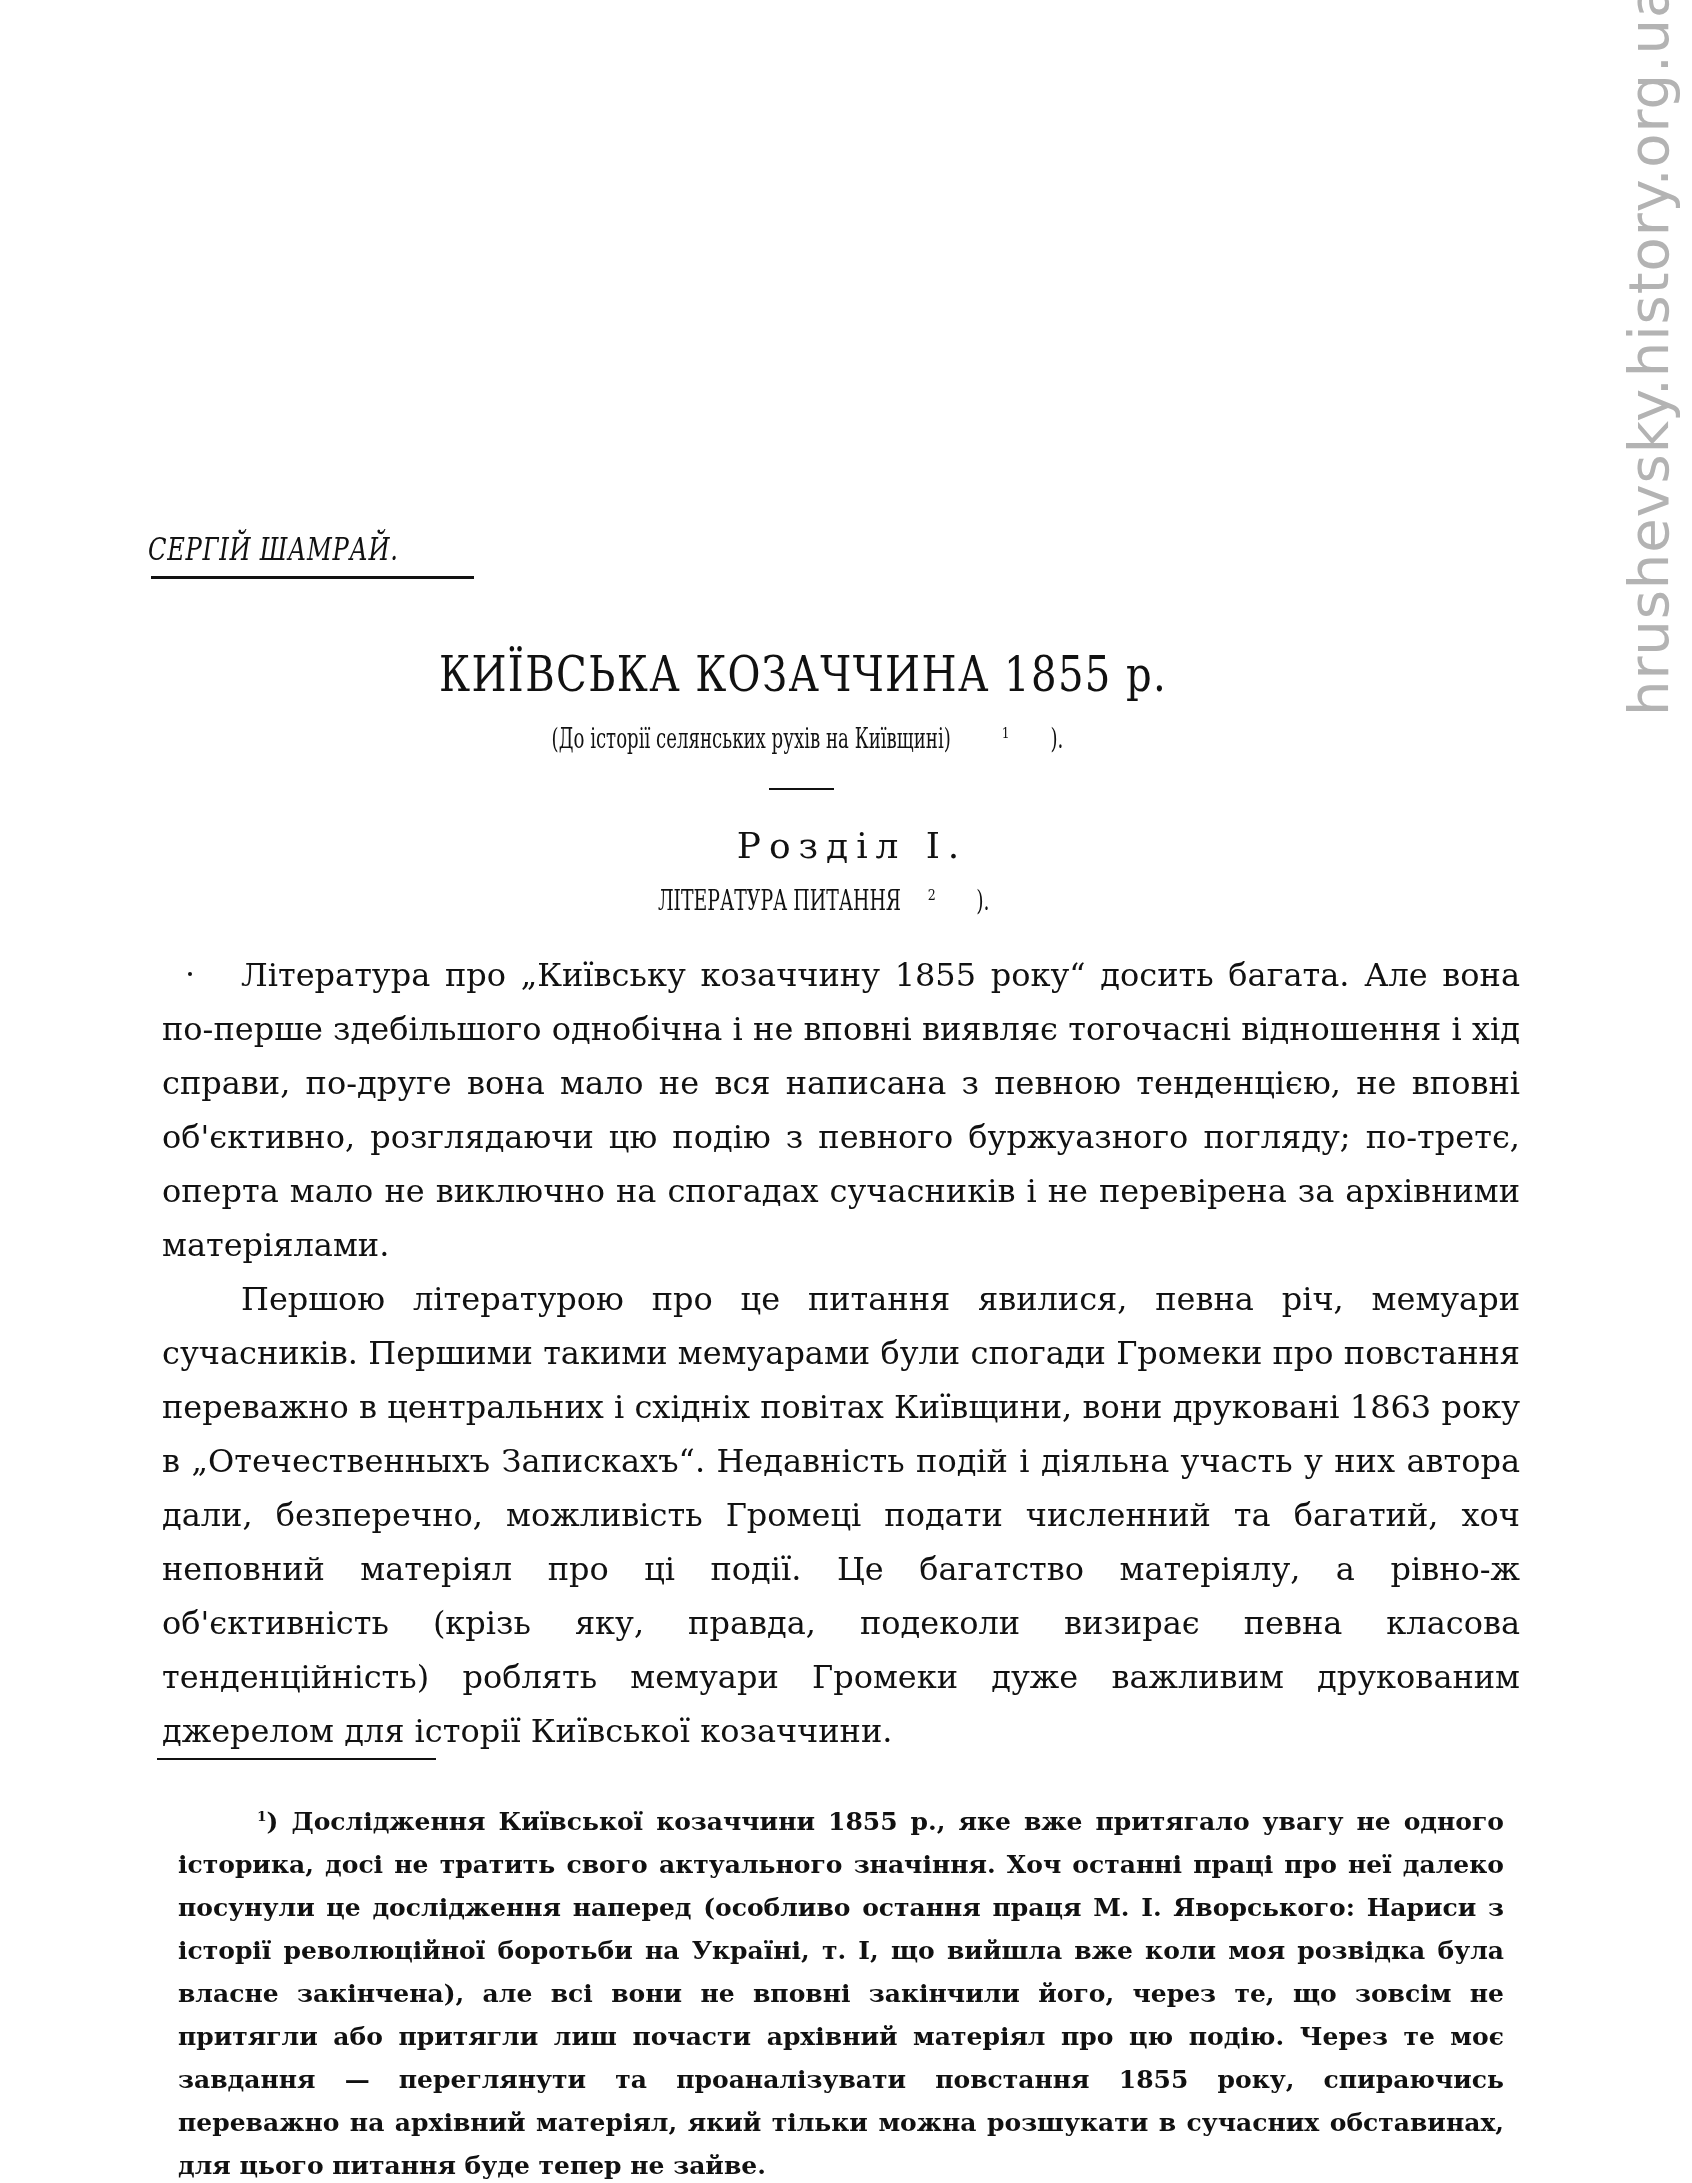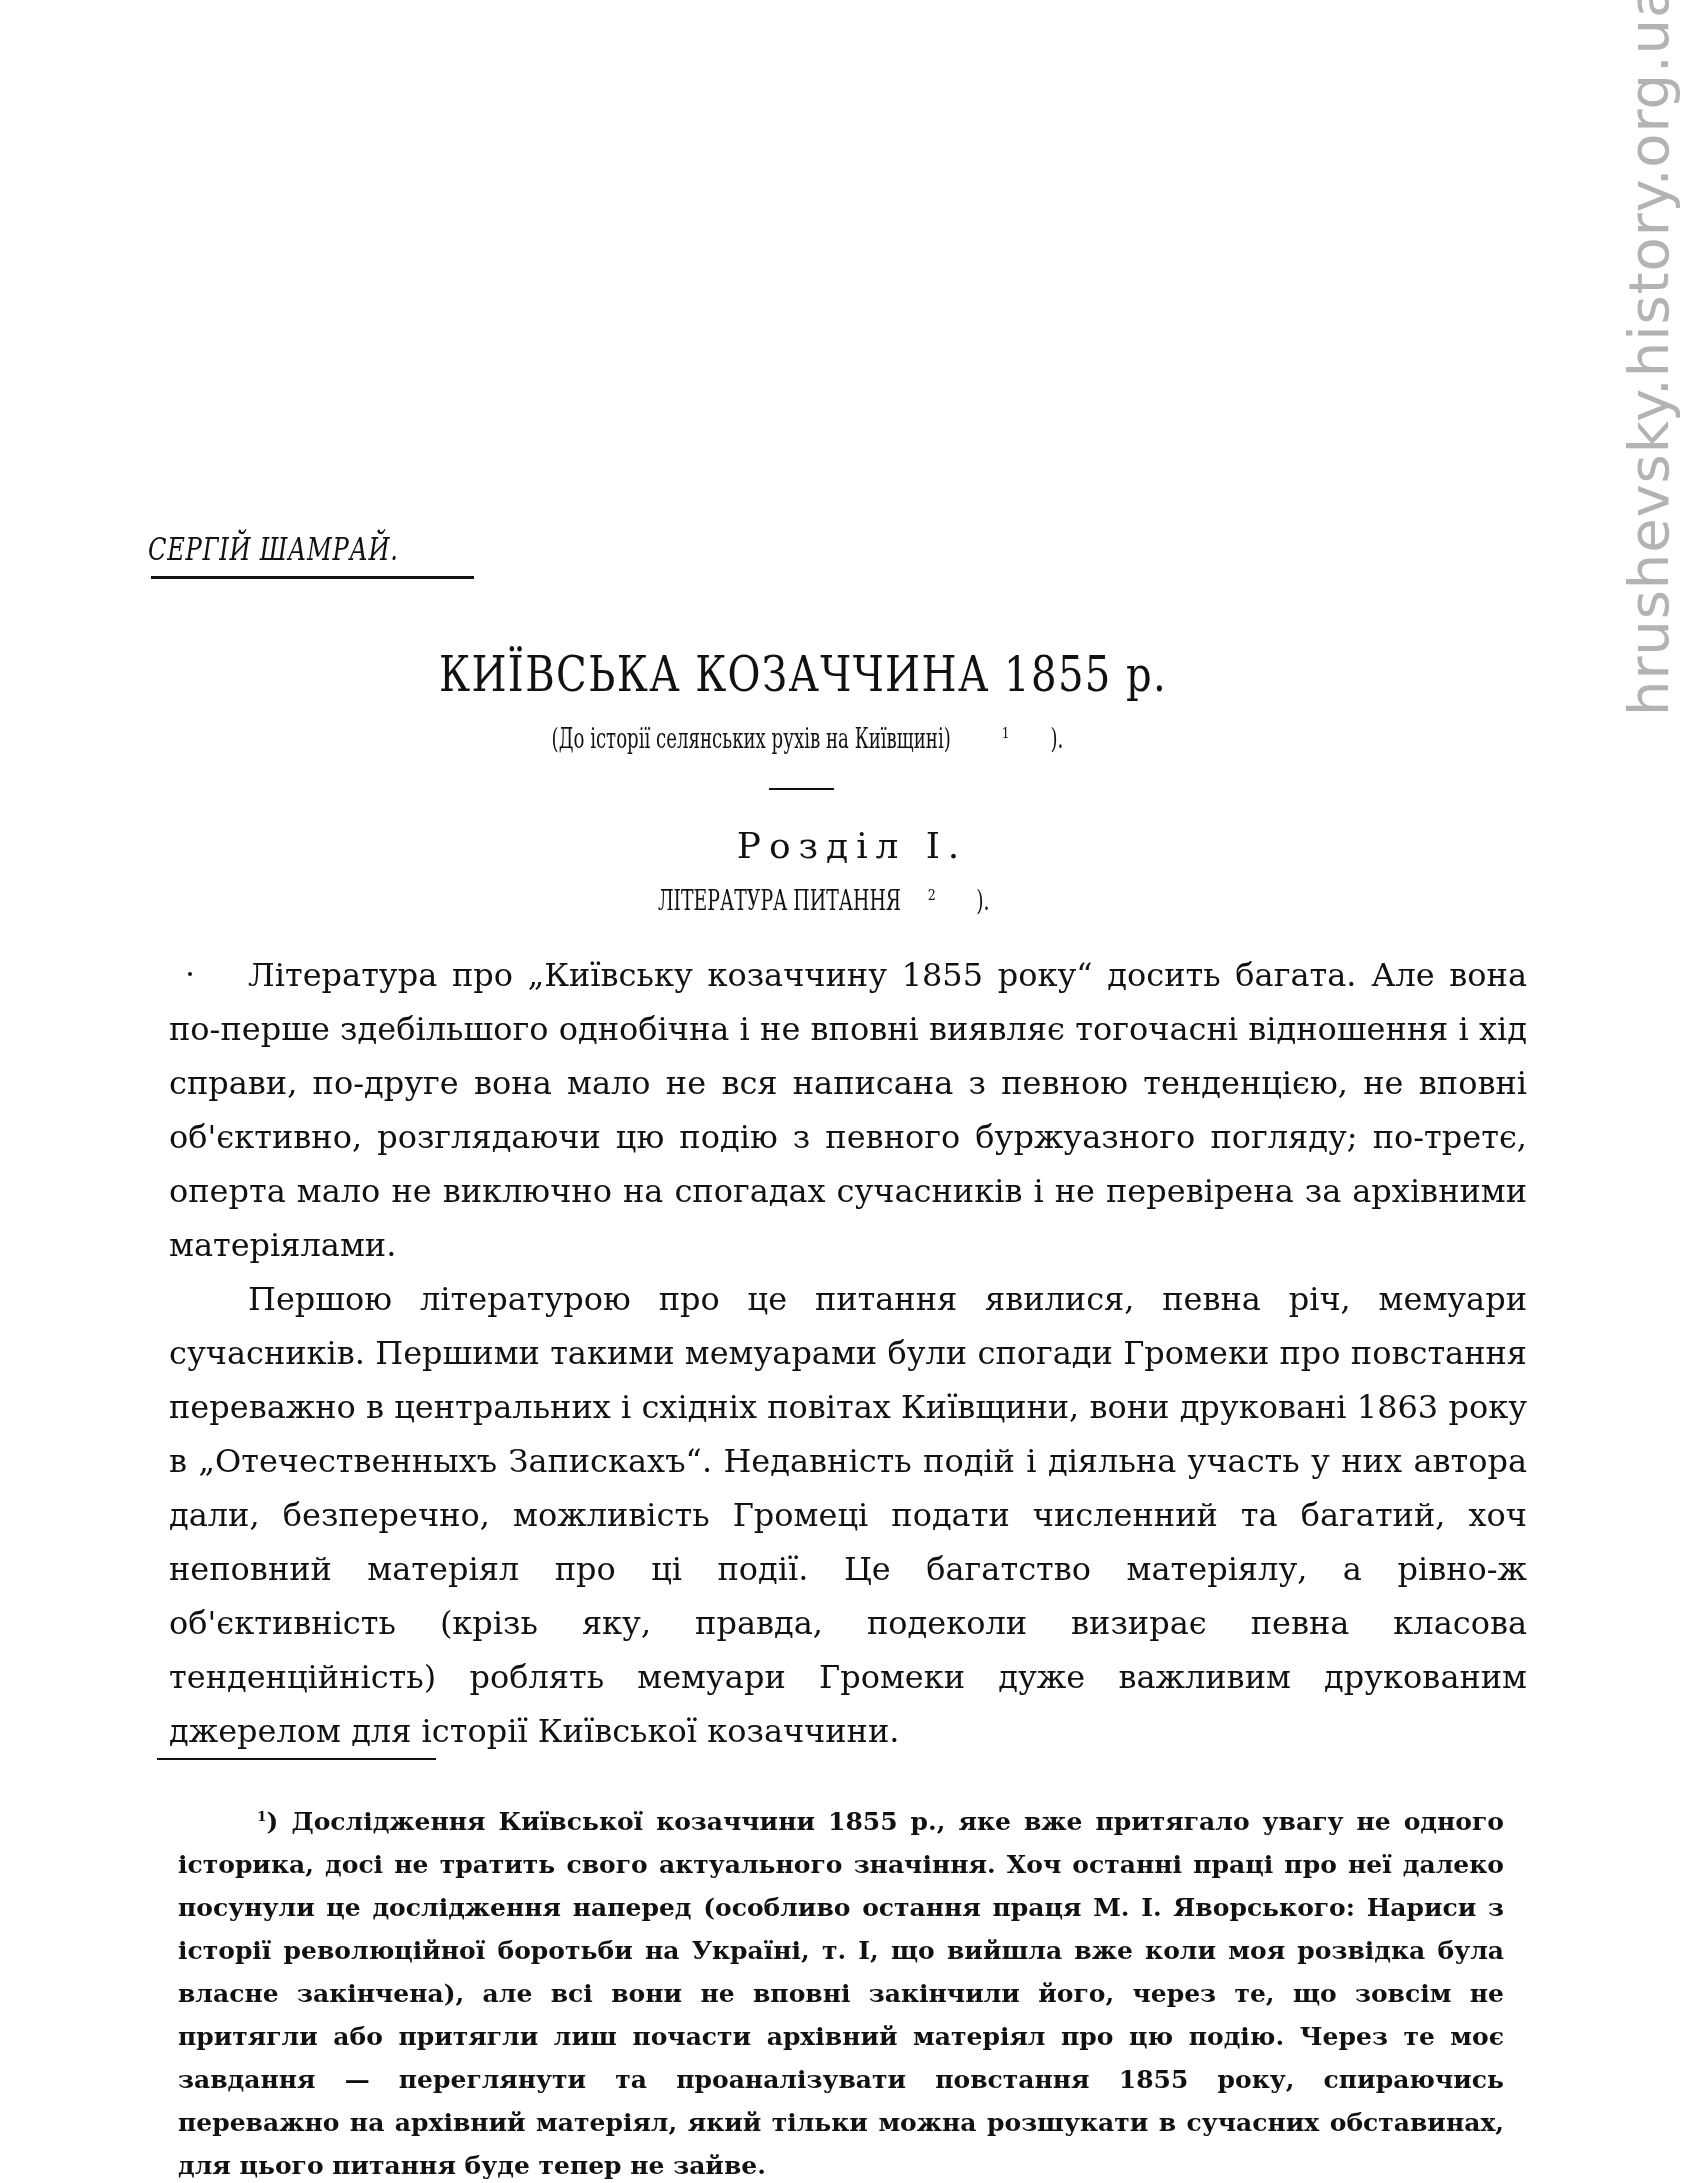--- a/index.html
+++ b/index.html
@@ -35,21 +35,21 @@
       font-size: 36px; letter-spacing: 7.9px;
     }
     .chapter span { display: inline-block; margin-left: 48px; }
     .chapter-sub {
       position: absolute; left: 0; width: 1536px; top: 884px; text-align: center;
       font-size: 28px;
     }
     .chapter-sub span { display: inline-block; transform: scaleX(0.82); margin-left: 48px; }
     sup { font-size: 0.55em; vertical-align: super; line-height: 0; }
     .body-text {
-      position: absolute; left: 169px; width: 1358px; top: 948px;
+      position: absolute; left: 162px; width: 1358px; top: 948px;
       font-size: 32px; line-height: 54px; text-align: justify;
     }
     .body-text p { margin: 0; text-indent: 79px; }
     .fn-rule { position: absolute; left: 157px; top: 1758px; width: 279px; height: 2.2px; background: #111; }
     .footnotes {
       position: absolute; left: 162px; width: 1358px; top: 1784px;
       font-size: 25px; line-height: 43px; text-align: justify; font-weight: bold;
     }
     .footnotes p { margin: 16px; text-indent: 79px; }
     .stray-dot { position: absolute; width: 4.4px; height: 4.4px; background: #111; border-radius: 50%; }

